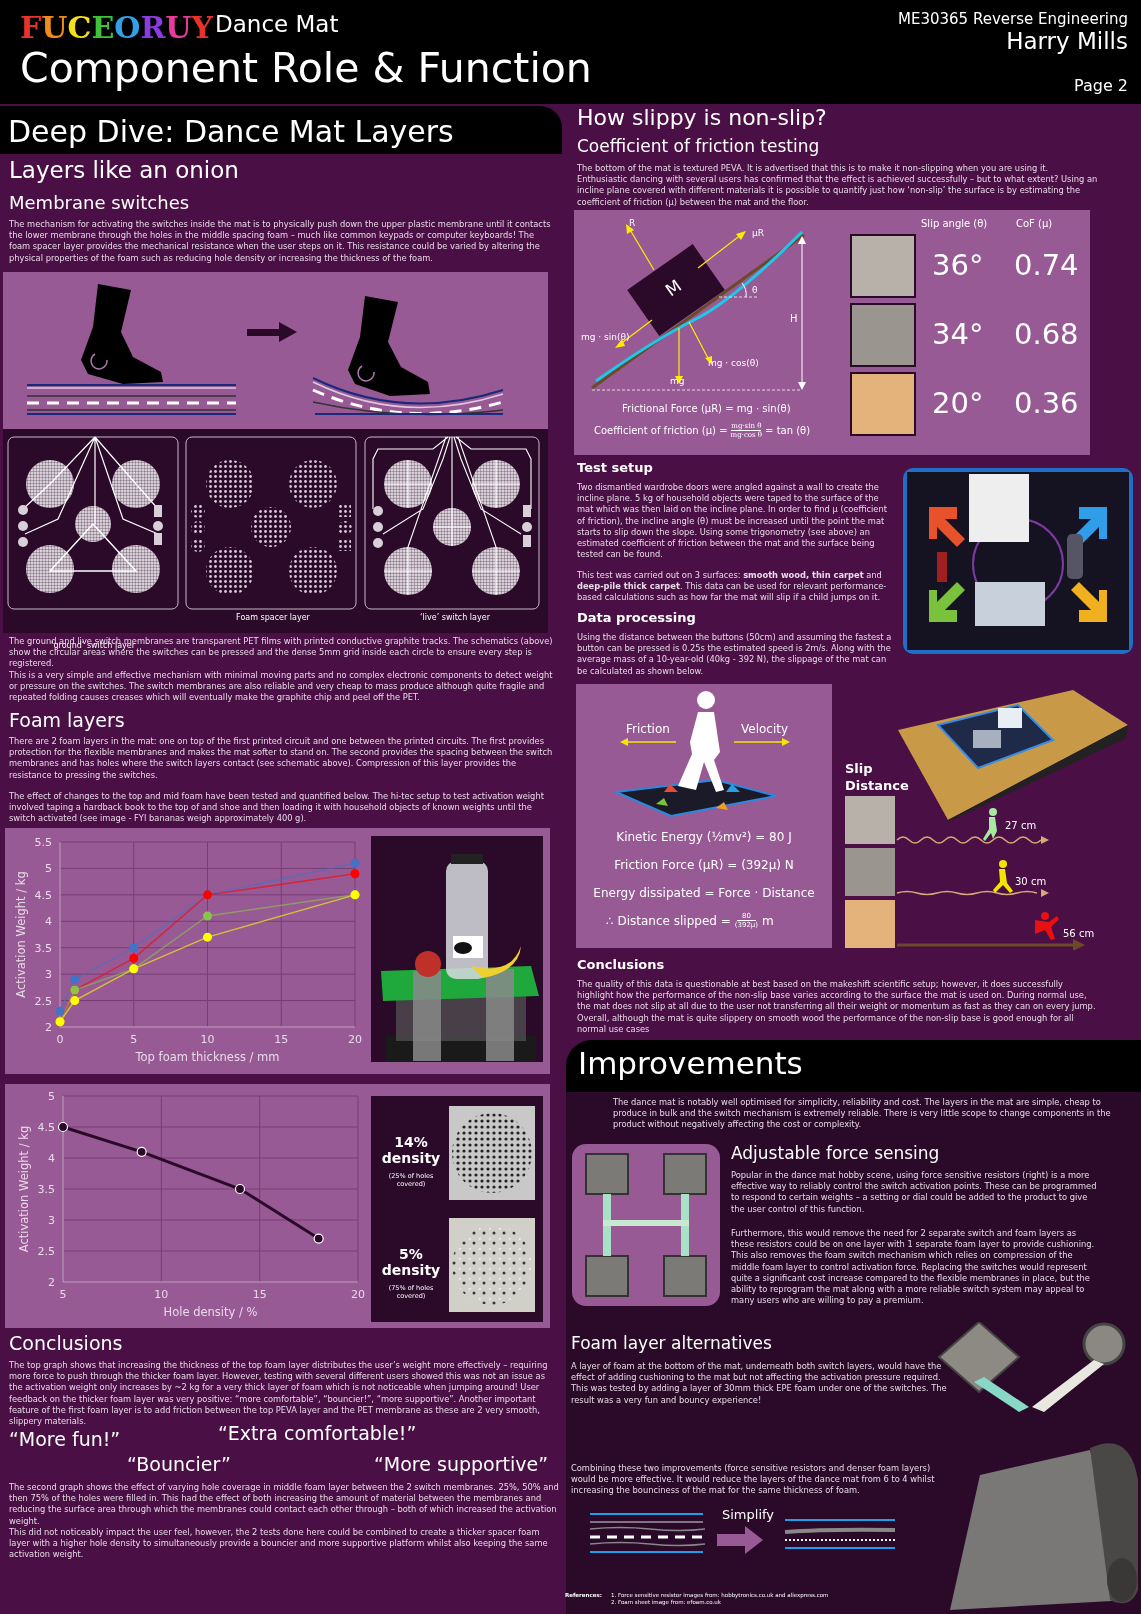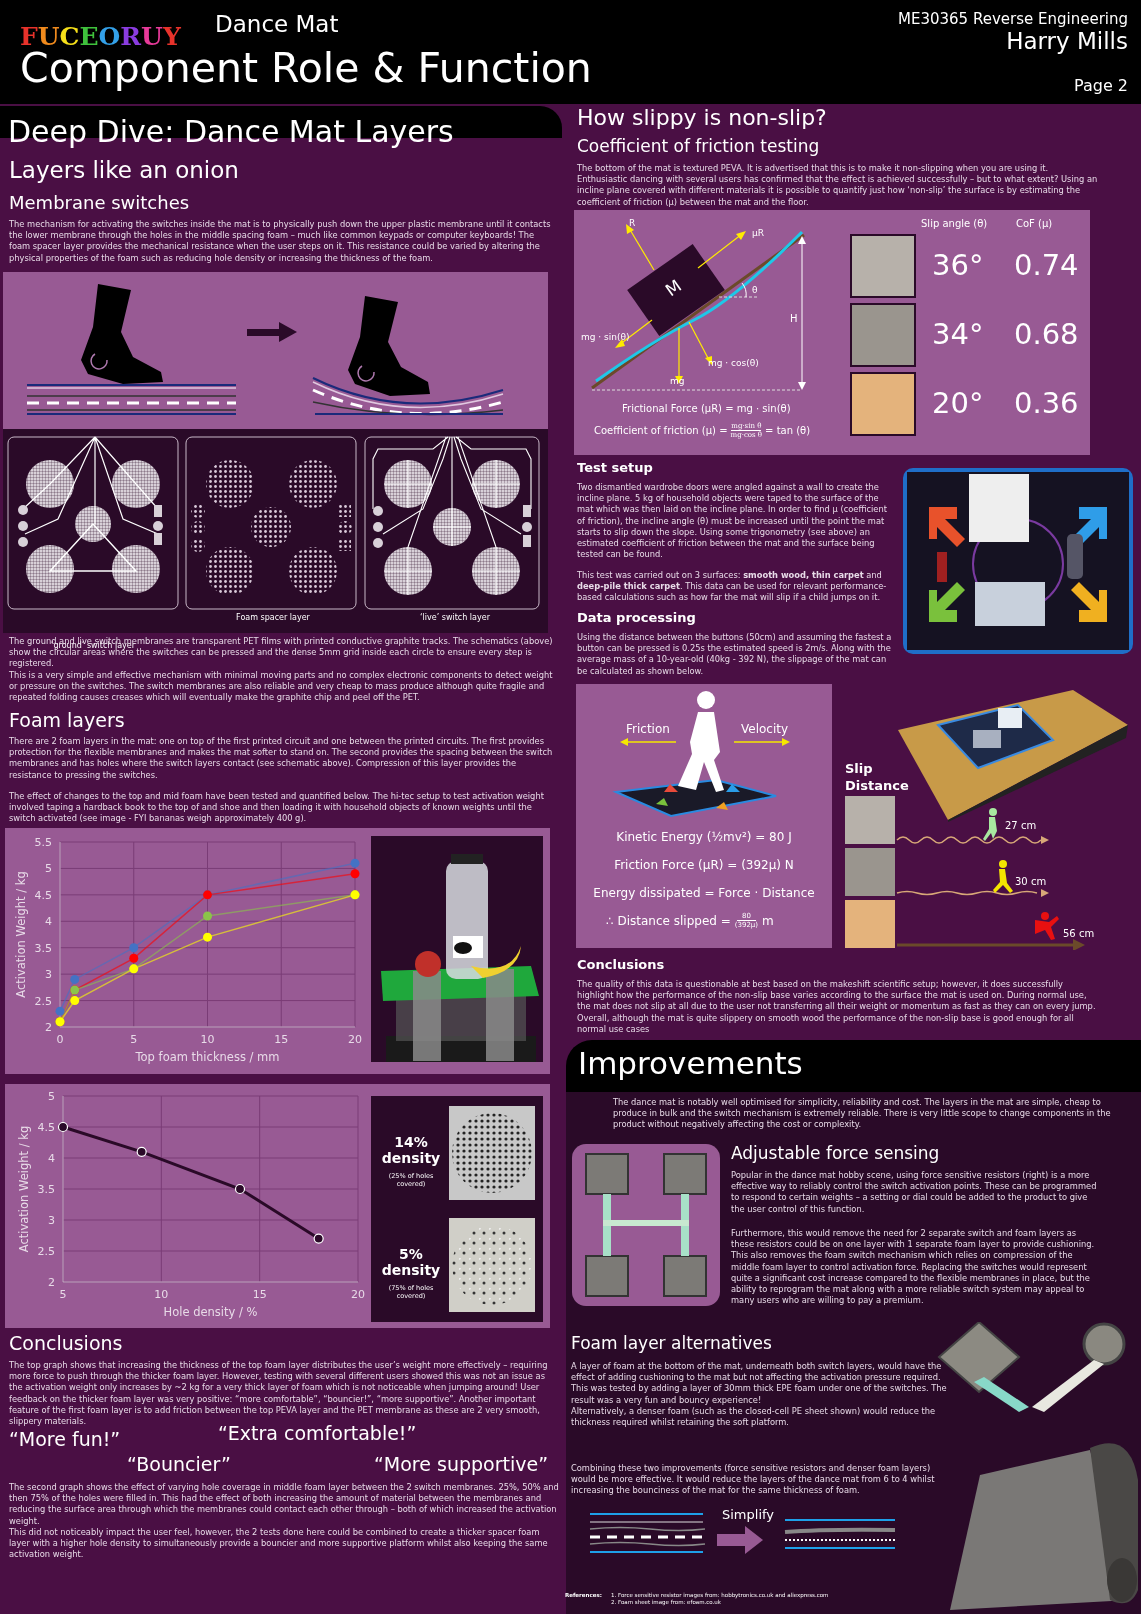--- a/index.html
+++ b/index.html
@@ -1,33 +1,33 @@
 <!DOCTYPE html>
 <html><head>
 <meta charset="utf-8">
 <style>
   * { box-sizing: border-box; margin: 0; padding: 0; }
   html, body { width: 1141px; height: 1614px; background: #000; overflow: hidden; }
   body { font-family: "DejaVu Sans", sans-serif; color: #fff; position: relative; }
   .abs { position: absolute; }
   
   .hdr { left:0; top:0; width:1141px; height:104px; background:#000; }
-  .brand { left:20px; top:22px; font-family:"DejaVu Serif", serif; font-weight:bold; font-size:25px; letter-spacing:0px; }
+  .brand { left:20px; top:10px; font-family:"DejaVu Serif", serif; font-weight:bold; font-size:30px; letter-spacing:0px; }
   .brand span { display:inline-block; }
   .subtitle-top { left:215px; top:11px; font-size:23px; }
   .page-title { left:20px; top:44px; font-size:41px; }
   .course { right:13px; top:10px; font-size:15px; text-align:right; }
   .author { right:13px; top:28px; font-size:23px; text-align:right; }
   .pagenum { right:13px; top:76px; font-size:16px; }
 
   .leftcol { left:0; top:104px; width:566px; height:1510px; background:#4a0f44; }
   .rightcol { left:566px; top:104px; width:575px; height:1510px; background:#4a0f44; }
 
   .banner { background:#000; border-top-right-radius:22px; }
-  .banner-left { left:0; top:106px; width:562px; height:32px; font-size:30px; padding:8px 8px; }
+  .banner-left { left:0; top:106px; width:562px; height:48px; font-size:30px; padding:8px 8px; }
   .h2 { font-size:23px; }
   .h3 { font-size:18px; }
   .p { font-size:8.3px; line-height:11.2px; color:#e8dbe8; }
   .panel { background:#985a94; }
   .darkpanel { background:#2a0a28; }
 
   .chart svg text { font-family:"DejaVu Sans", sans-serif; }
   .boldlbl { font-weight:bold; }
   .quote { font-size:19px; }
   .impr-banner { left:566px; top:1040px; width:575px; height:52px; background:#000; border-top-left-radius:26px; font-size:31px; padding:5px 12px; }
@@ -490,21 +490,20 @@
     <polygon points="5,35 45,0 85,35 45,70" fill="#8c8a82" stroke="#444" stroke-width="2"></polygon>
     <polygon points="40,60 50,55 95,85 85,90" fill="#88d8c8"></polygon>
     <circle cx="170" cy="22" r="20" fill="#8a8880" stroke="#444" stroke-width="3"></circle>
     <polygon points="160,38 170,42 110,90 98,85" fill="#e8e8e0"></polygon>
   </svg>
 </div>
 
 <div class="abs" style="left:571px;top:1333px;font-size:17px;">Foam layer alternatives</div>
 <div class="abs p" style="left:571px;top:1361px;width:385px;">
   <div>A layer of foam at the bottom of the mat, underneath both switch layers, would have the effect of adding cushioning to the mat but not affecting the activation pressure required. This was tested by adding a layer of 30mm thick EPE foam under one of the switches. The result was a very fun and bouncy experience!</div>
-  <div>Alternatively, a denser foam (such as the closed-cell PE sheet shown) would reduce the thickness required whilst retaining the soft platform.</div>
 </div>
 <div class="abs p" style="left:571px;top:1463px;width:380px;">Combining these two improvements (force sensitive resistors and denser foam layers) would be more effective. It would reduce the layers of the dance mat from 6 to 4 whilst increasing the bounciness of the mat for the same thickness of foam.</div>
 
 <div class="abs" style="left:940px;top:1420px;width:200px;height:190px;">
   <svg width="200" height="190" viewBox="0 0 200 190">
     <polygon points="40,55 150,30 190,180 10,190" fill="#7a7876"></polygon>
     <path d="M150 28 Q190 10 198 60 L198 170 Q190 190 170 180 Z" fill="#4a4846"></path>
     <ellipse cx="182" cy="160" rx="15" ry="22" fill="#3a3836"></ellipse>
   </svg>
 </div>

